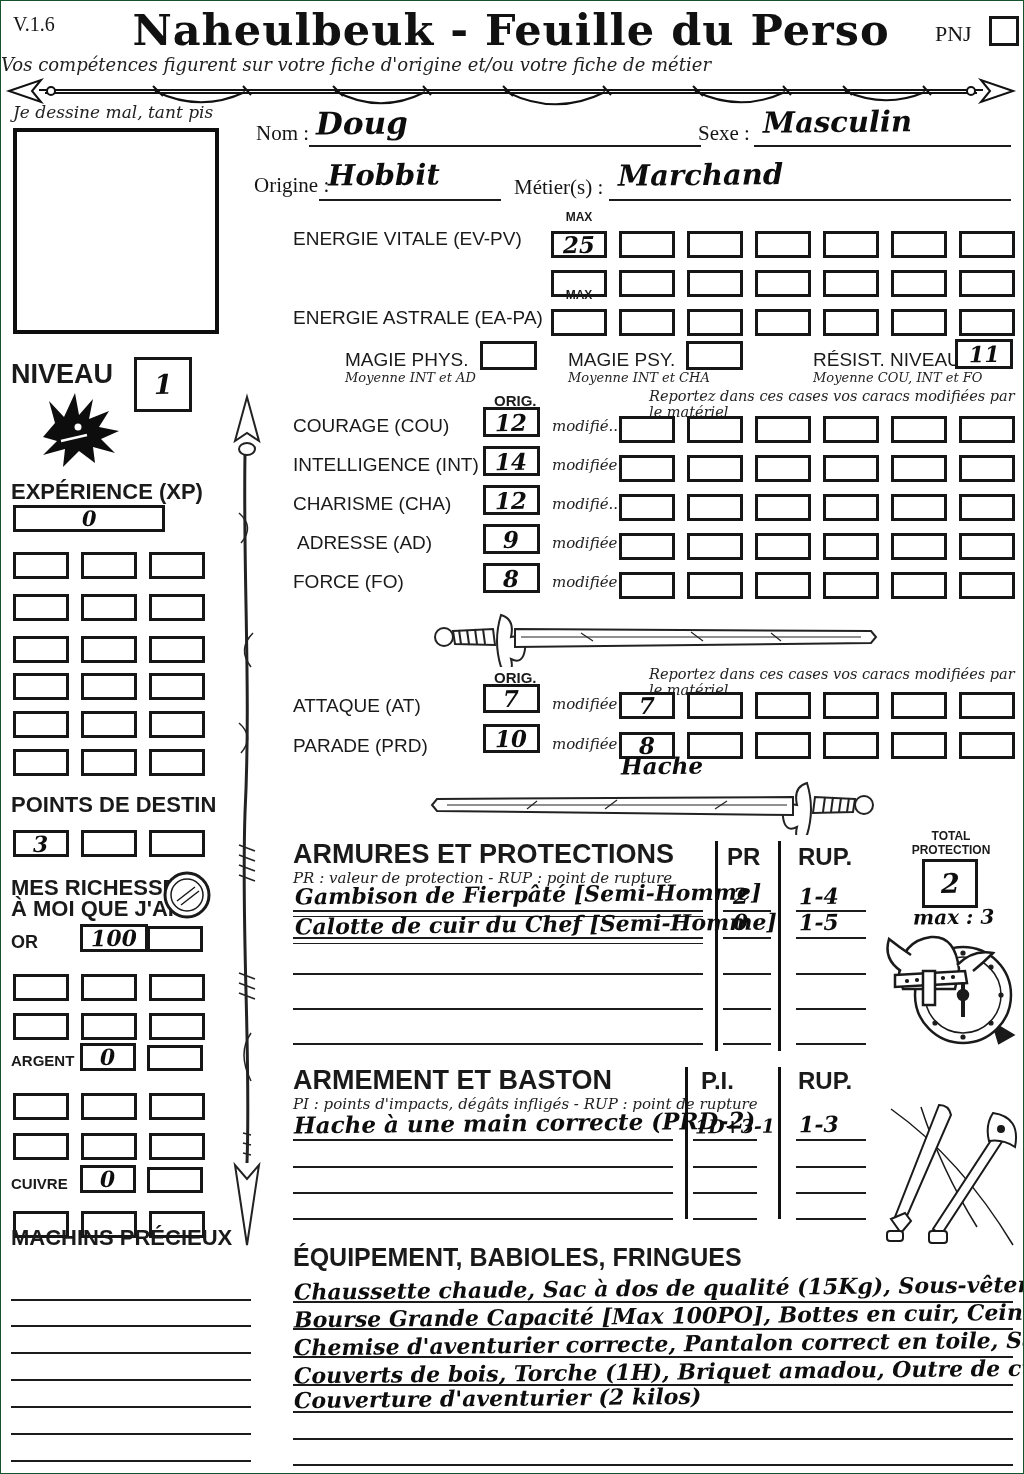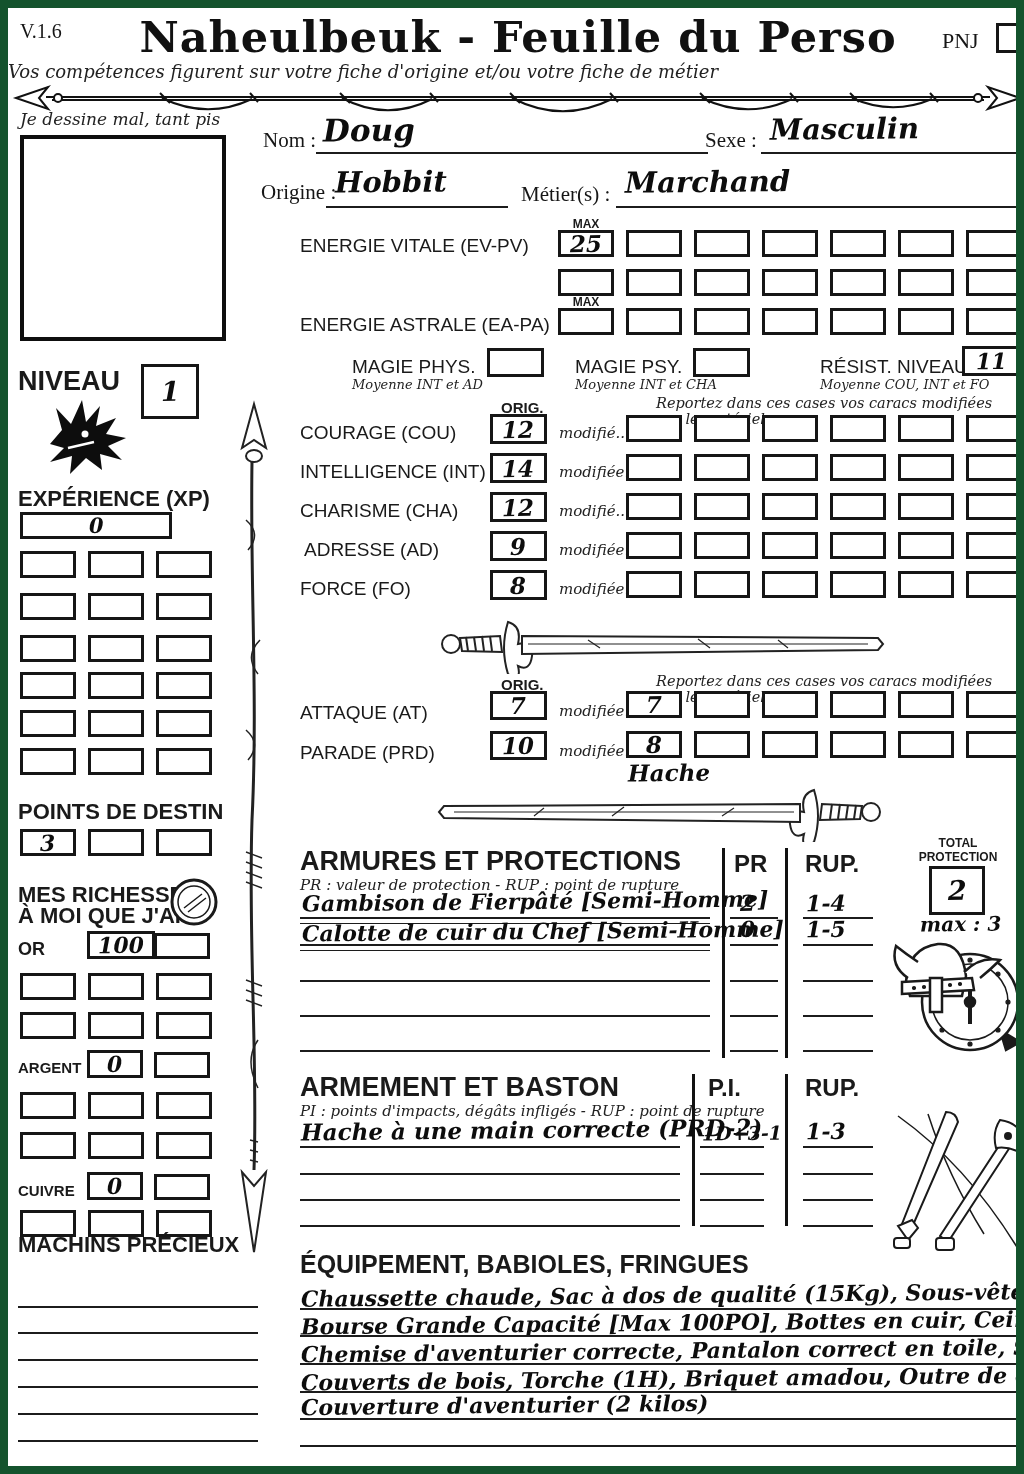--- a/index.html
+++ b/index.html
@@ -1,36 +1,36 @@
 <!DOCTYPE html>
 <html><head>
 <meta charset="utf-8">
 <style>
   html,body{margin:0;padding:0;background:#888;}
-  #page{position:relative;width:1024px;height:1474px;background:#fff;border:8px solid #14532d;
+  #page{position:relative;width:1024px;height:1474px;background:#fff;border:1px solid #14532d;
         box-sizing:border-box;overflow:hidden;color:#111;
         font-family:"Liberation Sans",sans-serif;}
   .abs{position:absolute;}
   
   .h-big{font-weight:900;font-size:27px;letter-spacing:0px;color:#1a1a1a;font-family:"Liberation Sans",sans-serif;}
   .h-mid{font-weight:400;font-size:19px;color:#1a1a1a;}
   .h-sm{font-weight:900;font-size:15px;color:#1a1a1a;}
   .h-tiny{font-weight:900;font-size:12px;color:#1a1a1a;}
   
   .serif{font-family:"Liberation Serif",serif;font-size:21px;color:#161616;}
   .serif-it{font-family:"DejaVu Serif",serif;font-style:italic;font-size:13px;color:#222;}
   
   .hw{font-family:"DejaVu Serif",serif;font-style:italic;font-weight:600;color:#0d0d0d;
       transform:rotate(-0.6deg);white-space:nowrap;}
   
   .bx{position:absolute;border:3px solid #161616;background:#fff;box-sizing:border-box;
       display:flex;align-items:center;justify-content:center;}
   .ln{position:absolute;height:2px;background:#1c1c1c;}
   .vln{position:absolute;width:3px;background:#111;}
-  .boxrow{position:absolute;display:flex;gap:12px;}
+  .boxrow{position:absolute;display:flex;gap:12px;margin-top:8px;}
   .boxrow>div{width:56px;height:27px;border:3px solid #161616;box-sizing:border-box;background:#fff;
       display:flex;align-items:center;justify-content:center;}
   .title{font-family:"DejaVu Serif",serif;font-weight:bold;letter-spacing:1px;}
 </style>
 </head>
 <body>
 
 <div id="page">
 
   <div class="abs serif" style="left:12px;top:12px;font-size:20px;">V.1.6</div>

